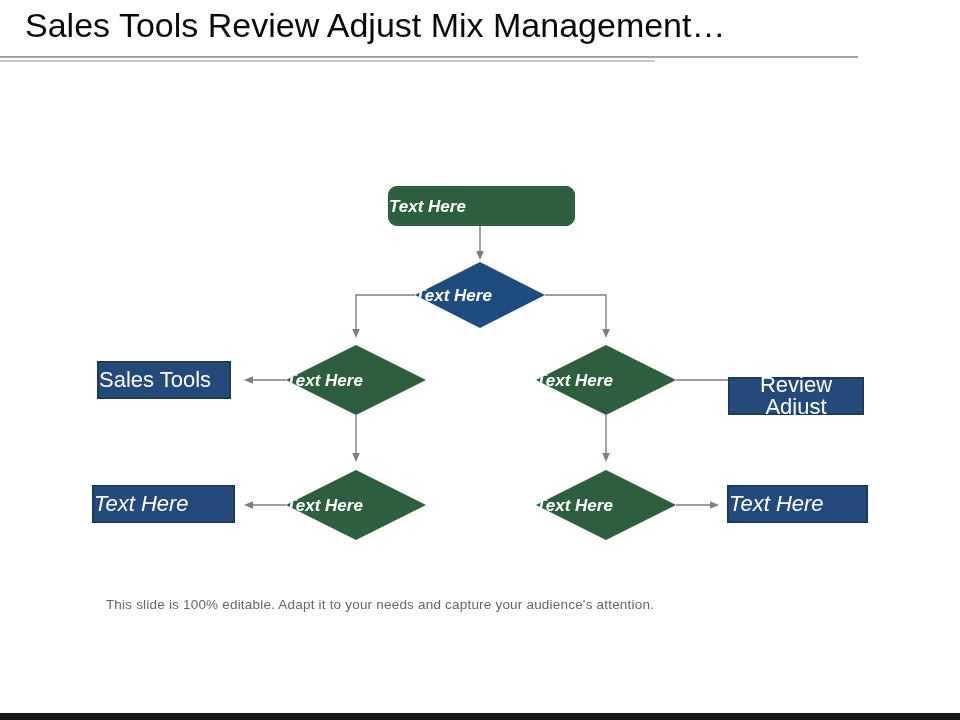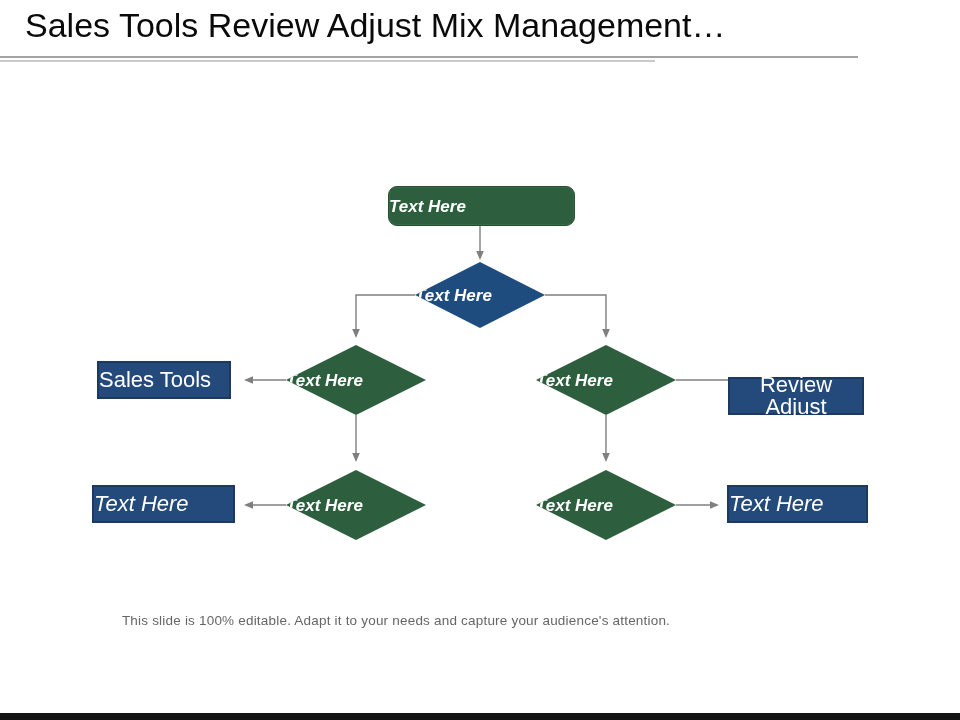--- a/index.html
+++ b/index.html
@@ -48,21 +48,21 @@
   .n-dec-ml{left:286px;top:345px;width:140px;height:70px;}
   .n-dec-mr{left:536px;top:345px;width:140px;height:70px;}
   .n-dec-bl{left:286px;top:470px;width:140px;height:70px;}
   .n-dec-br{left:536px;top:470px;width:140px;height:70px;}
   .n-rect-ml{left:97px;top:361px;width:134px;height:38px;}
   .n-rect-mr{left:728px;top:361px;width:136px;height:38px;margin-top:16px;}
   .n-rect-bl{left:92px;top:485px;width:143px;height:38px;}
   .n-rect-br{left:727px;top:485px;width:141px;height:38px;}
 
   .footer{
-    position:absolute;left:0;top:597px;width:760px;margin:16px;text-align:center;
+    position:absolute;left:0;top:597px;width:760px;margin:0;text-align:center;
     font-size:13.5px;color:var(--footer-text,#666666);letter-spacing:0.2px;
   }
   .bottom-bar{
     position:absolute;left:0;bottom:0;width:960px;height:7px;
     background:var(--bottom-bar,#141414);
   }
 </style>
 </head>
 <body>
 

